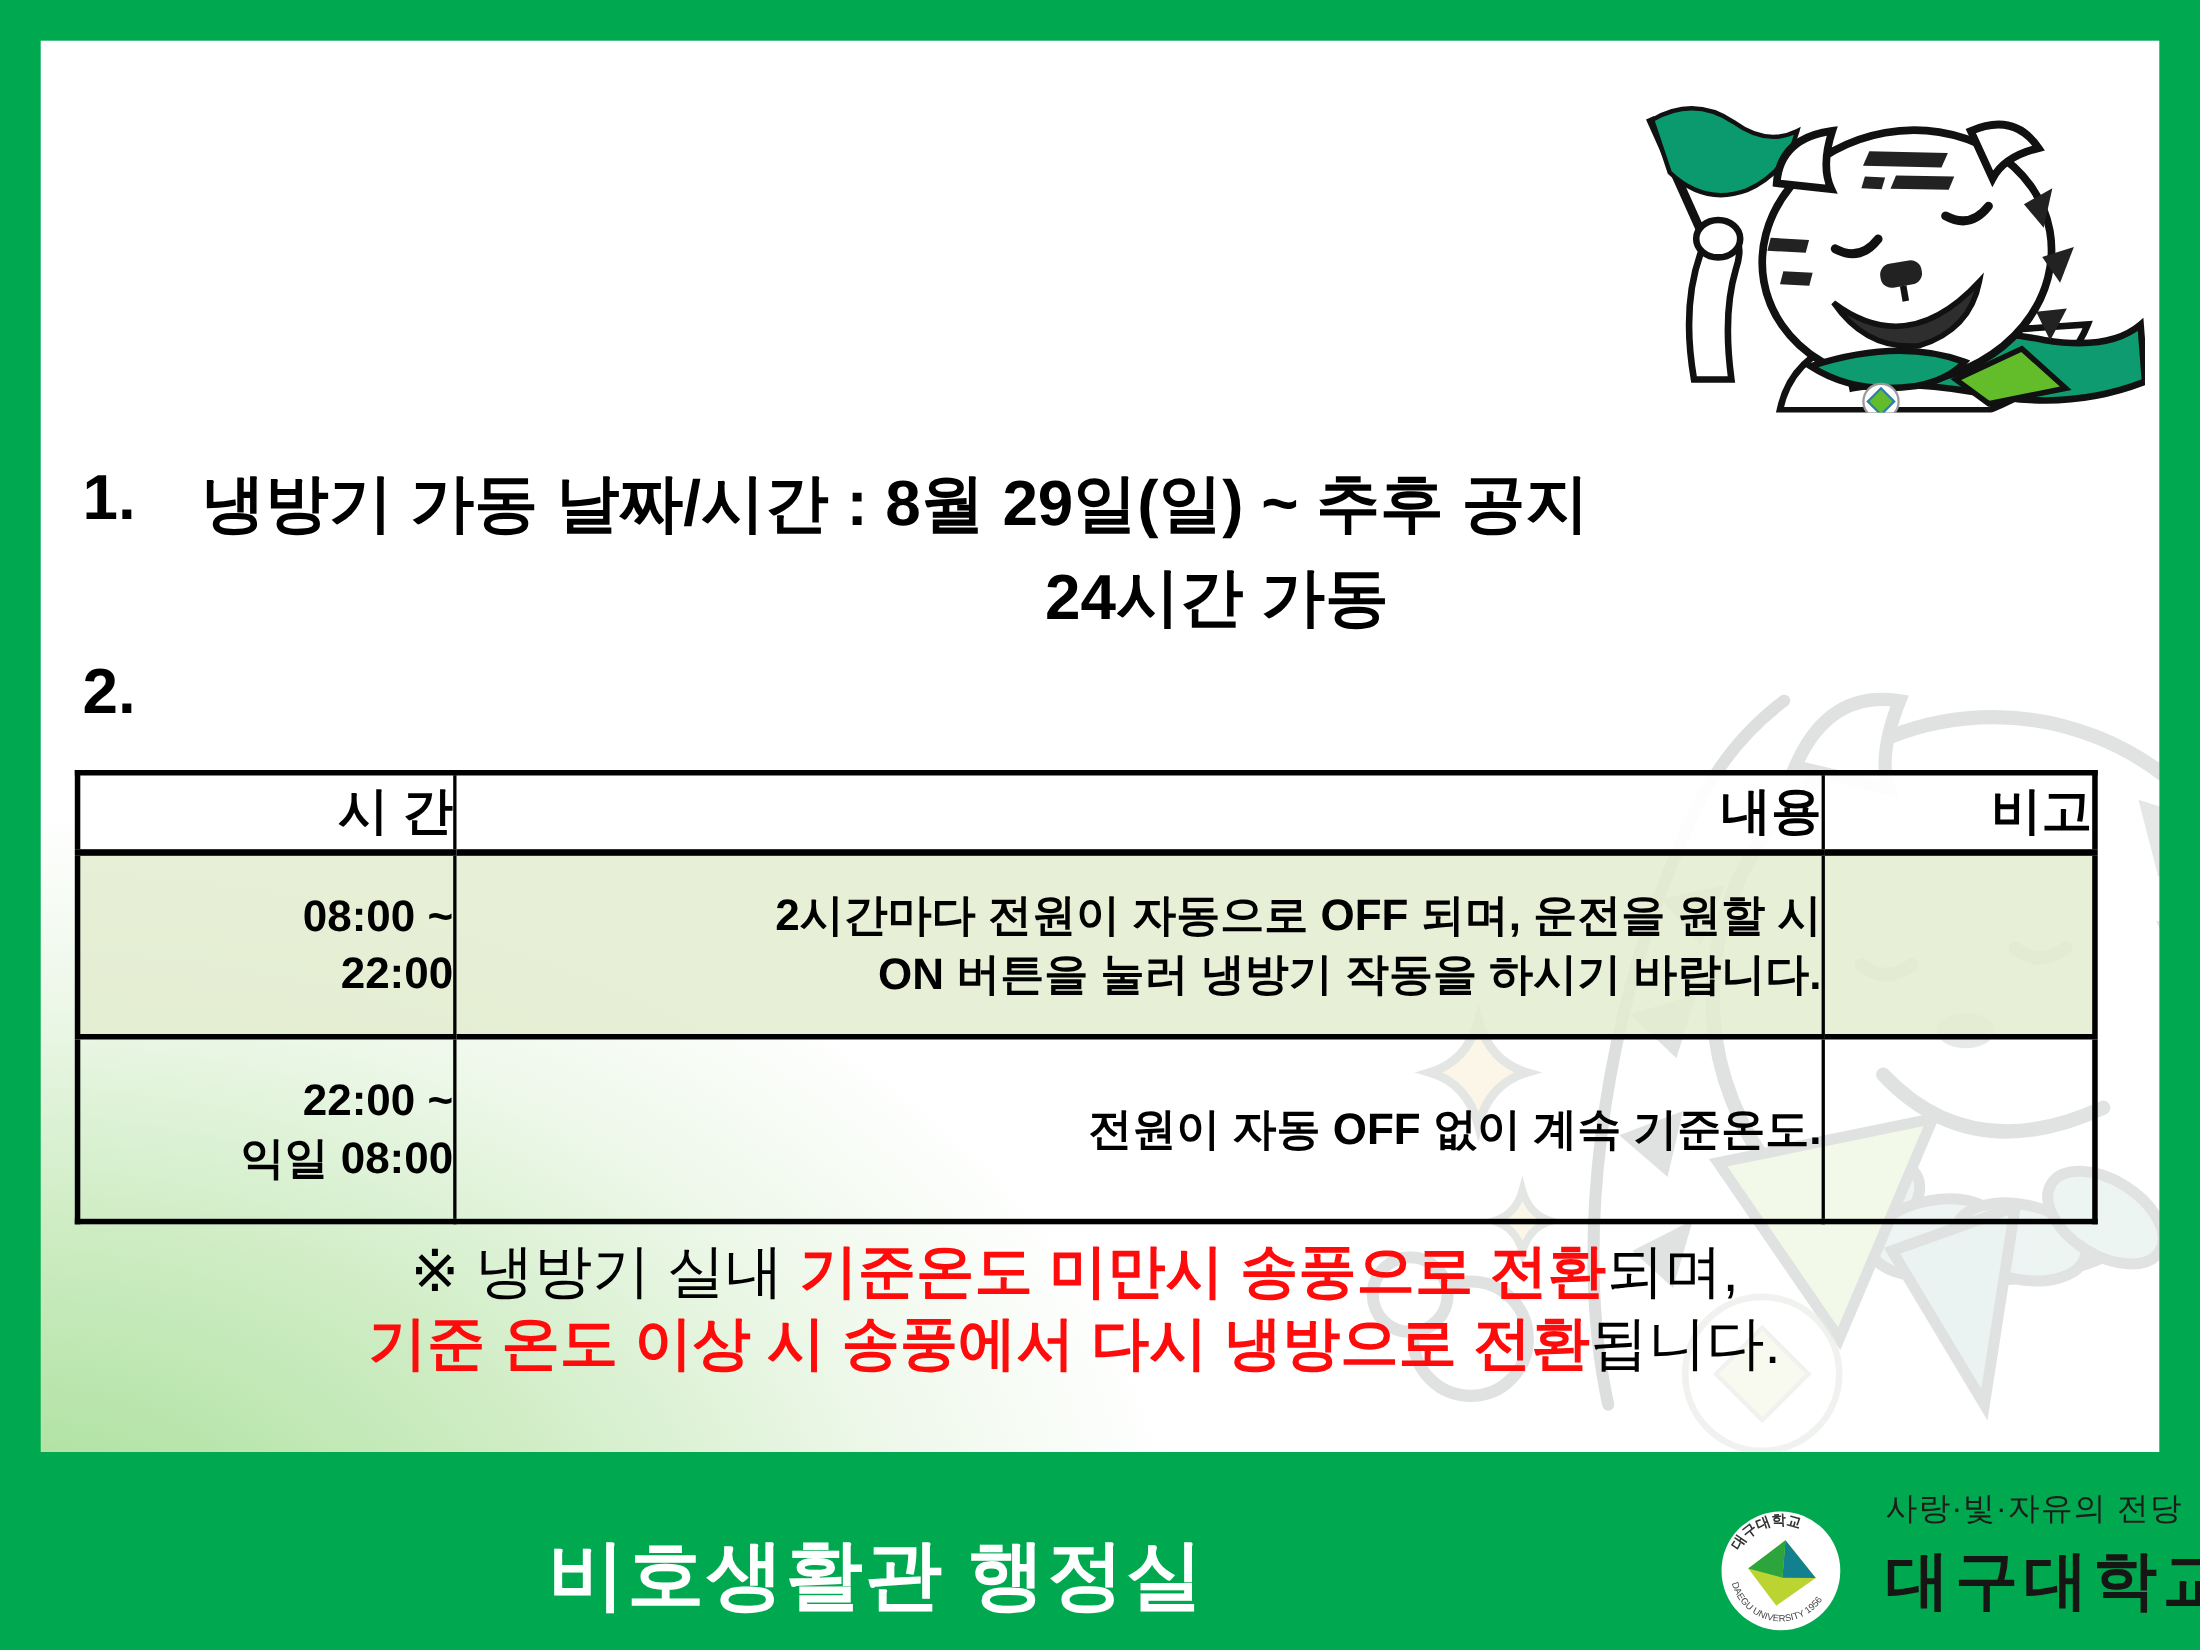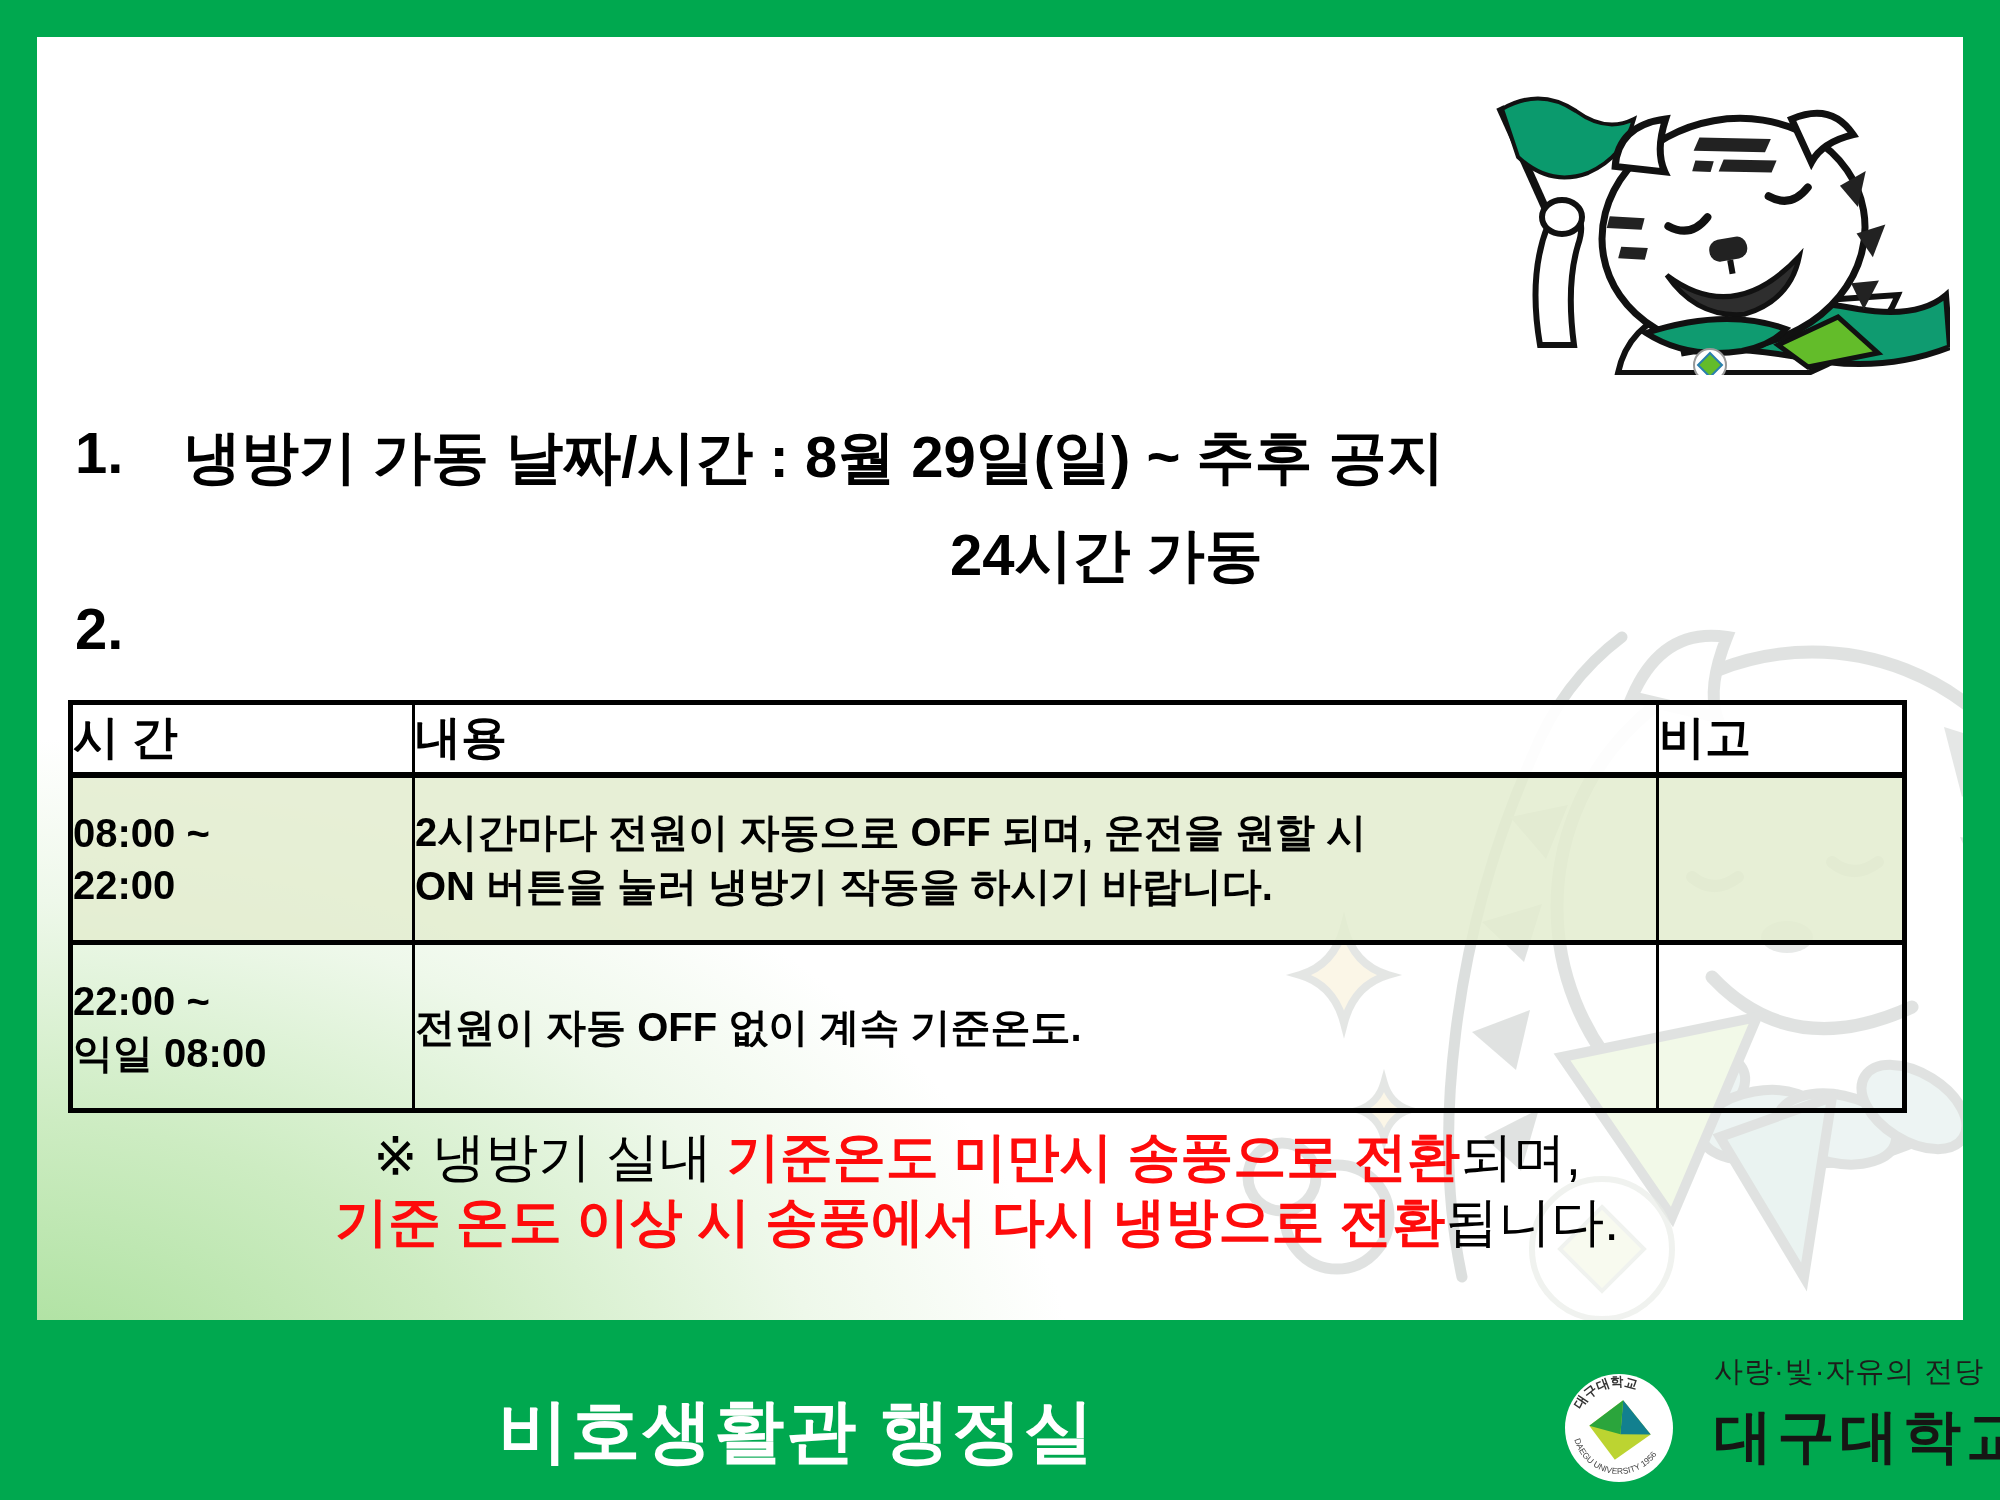--- a/index.html
+++ b/index.html
@@ -24,33 +24,33 @@
   }
   .title-text {
     padding-left:88px; font-size:90px; font-weight:bold; color:#000;
     letter-spacing:1px; white-space:nowrap;
   }
   .mascot { position:absolute; left:1441px; top:58px; width:472px; height:318px; }
   
   .item { position:absolute; left:38px; display:flex; font-size:58px; font-weight:bold; color:#000; white-space:nowrap; }
   .item .num { width:108px; }
   .item1 { top:382px; }
-  .item1-sub { position:absolute; left:913px; top:468px; font-size:58px; font-weight:bold; white-space:nowrap;margin-top:12px; }
+  .item1-sub { position:absolute; left:913px; top:468px; font-size:58px; font-weight:bold; white-space:nowrap; }
   .item2 { top:558px; }
   
   .notice-table {
     position:absolute; left:31px; top:663px; width:1834px;
     border:5px solid #000; border-collapse:collapse; table-layout:fixed;
   }
   .notice-table col.c1 { width:343px; }
   .notice-table col.c2 { width:1244px; }
   .notice-table col.c3 { width:247px; }
   .notice-table th, .notice-table td {
     border-left:3px solid #000; border-right:3px solid #000;
-    text-align:left; vertical-align:middle; color:#000;
+    text-align:right; vertical-align:middle; color:#000;
   }
   .notice-table thead th {
     height:72px; font-size:46px; font-weight:bold;
     background:rgba(255,255,255,0.92); border-bottom:6px solid #000;
   }
   .notice-table tbody tr.r1 td { height:168px; background:rgba(227,236,207,0.85); border-bottom:5px solid #000; }
   .notice-table tbody tr.r2 td { height:168px; background:transparent; }
   .cell-time { font-size:40px; font-weight:bold; line-height:1.3; }
   .cell-content { font-size:40px; font-weight:bold; line-height:1.35; }
   

